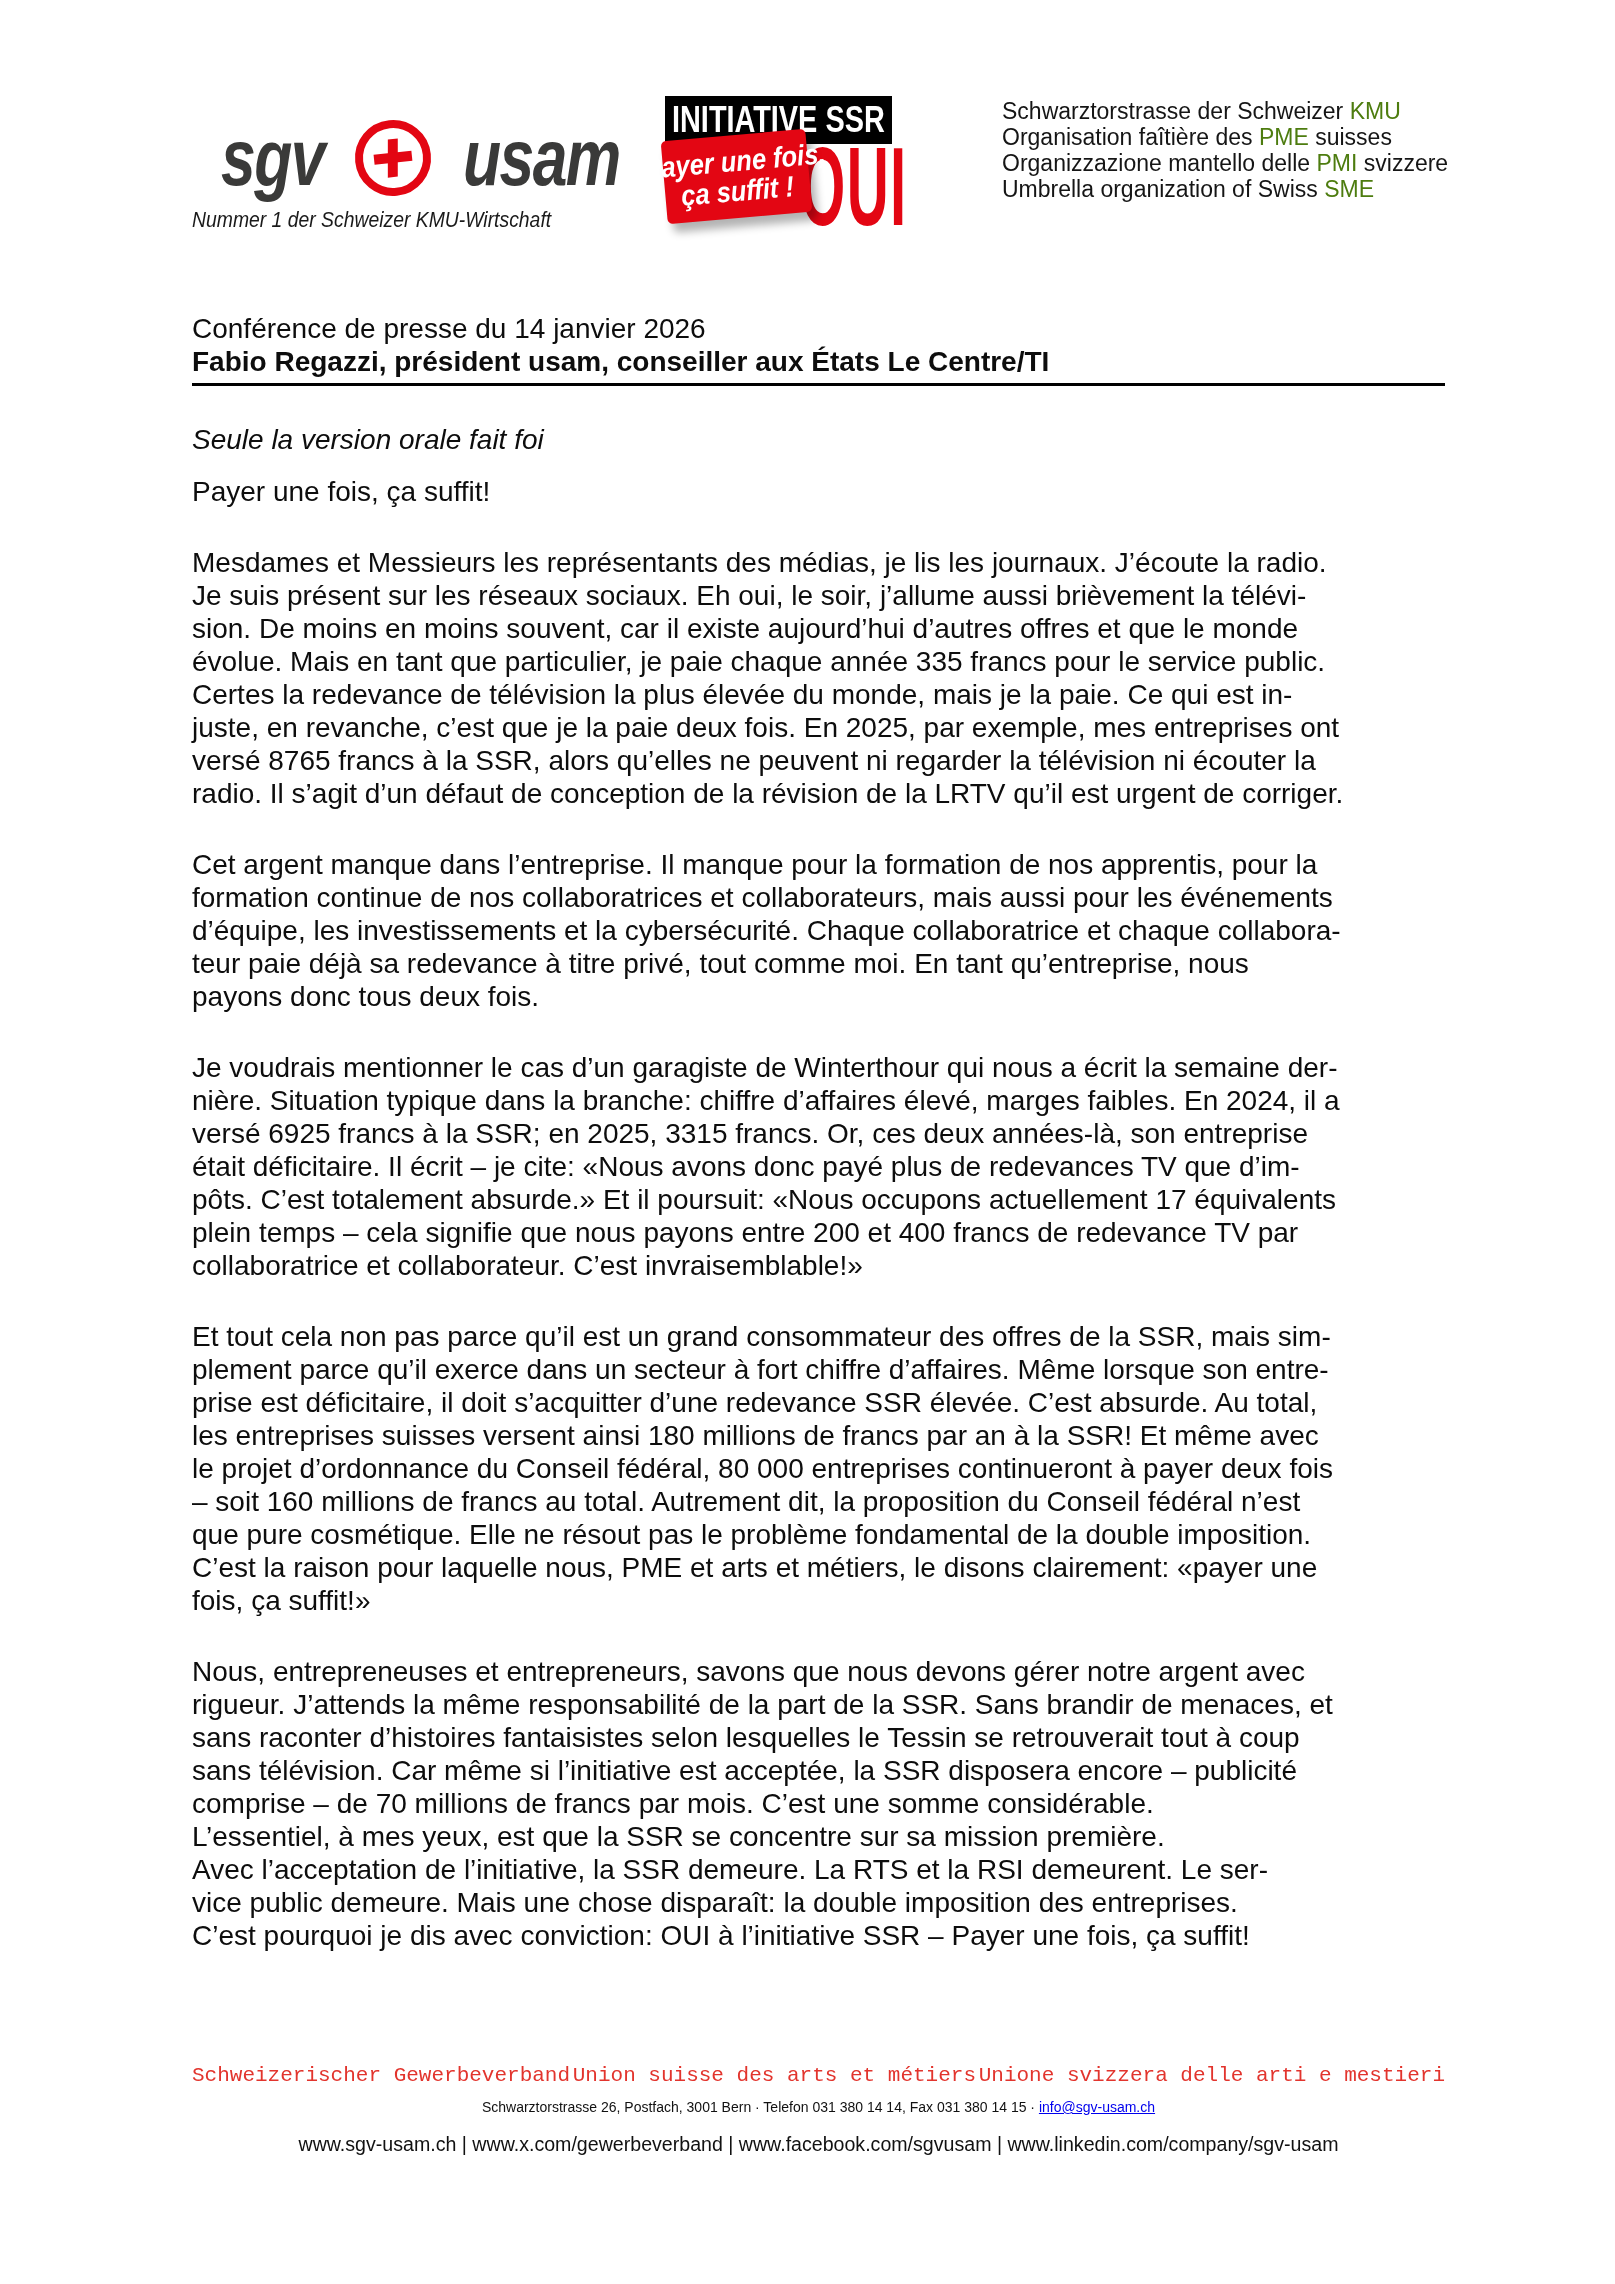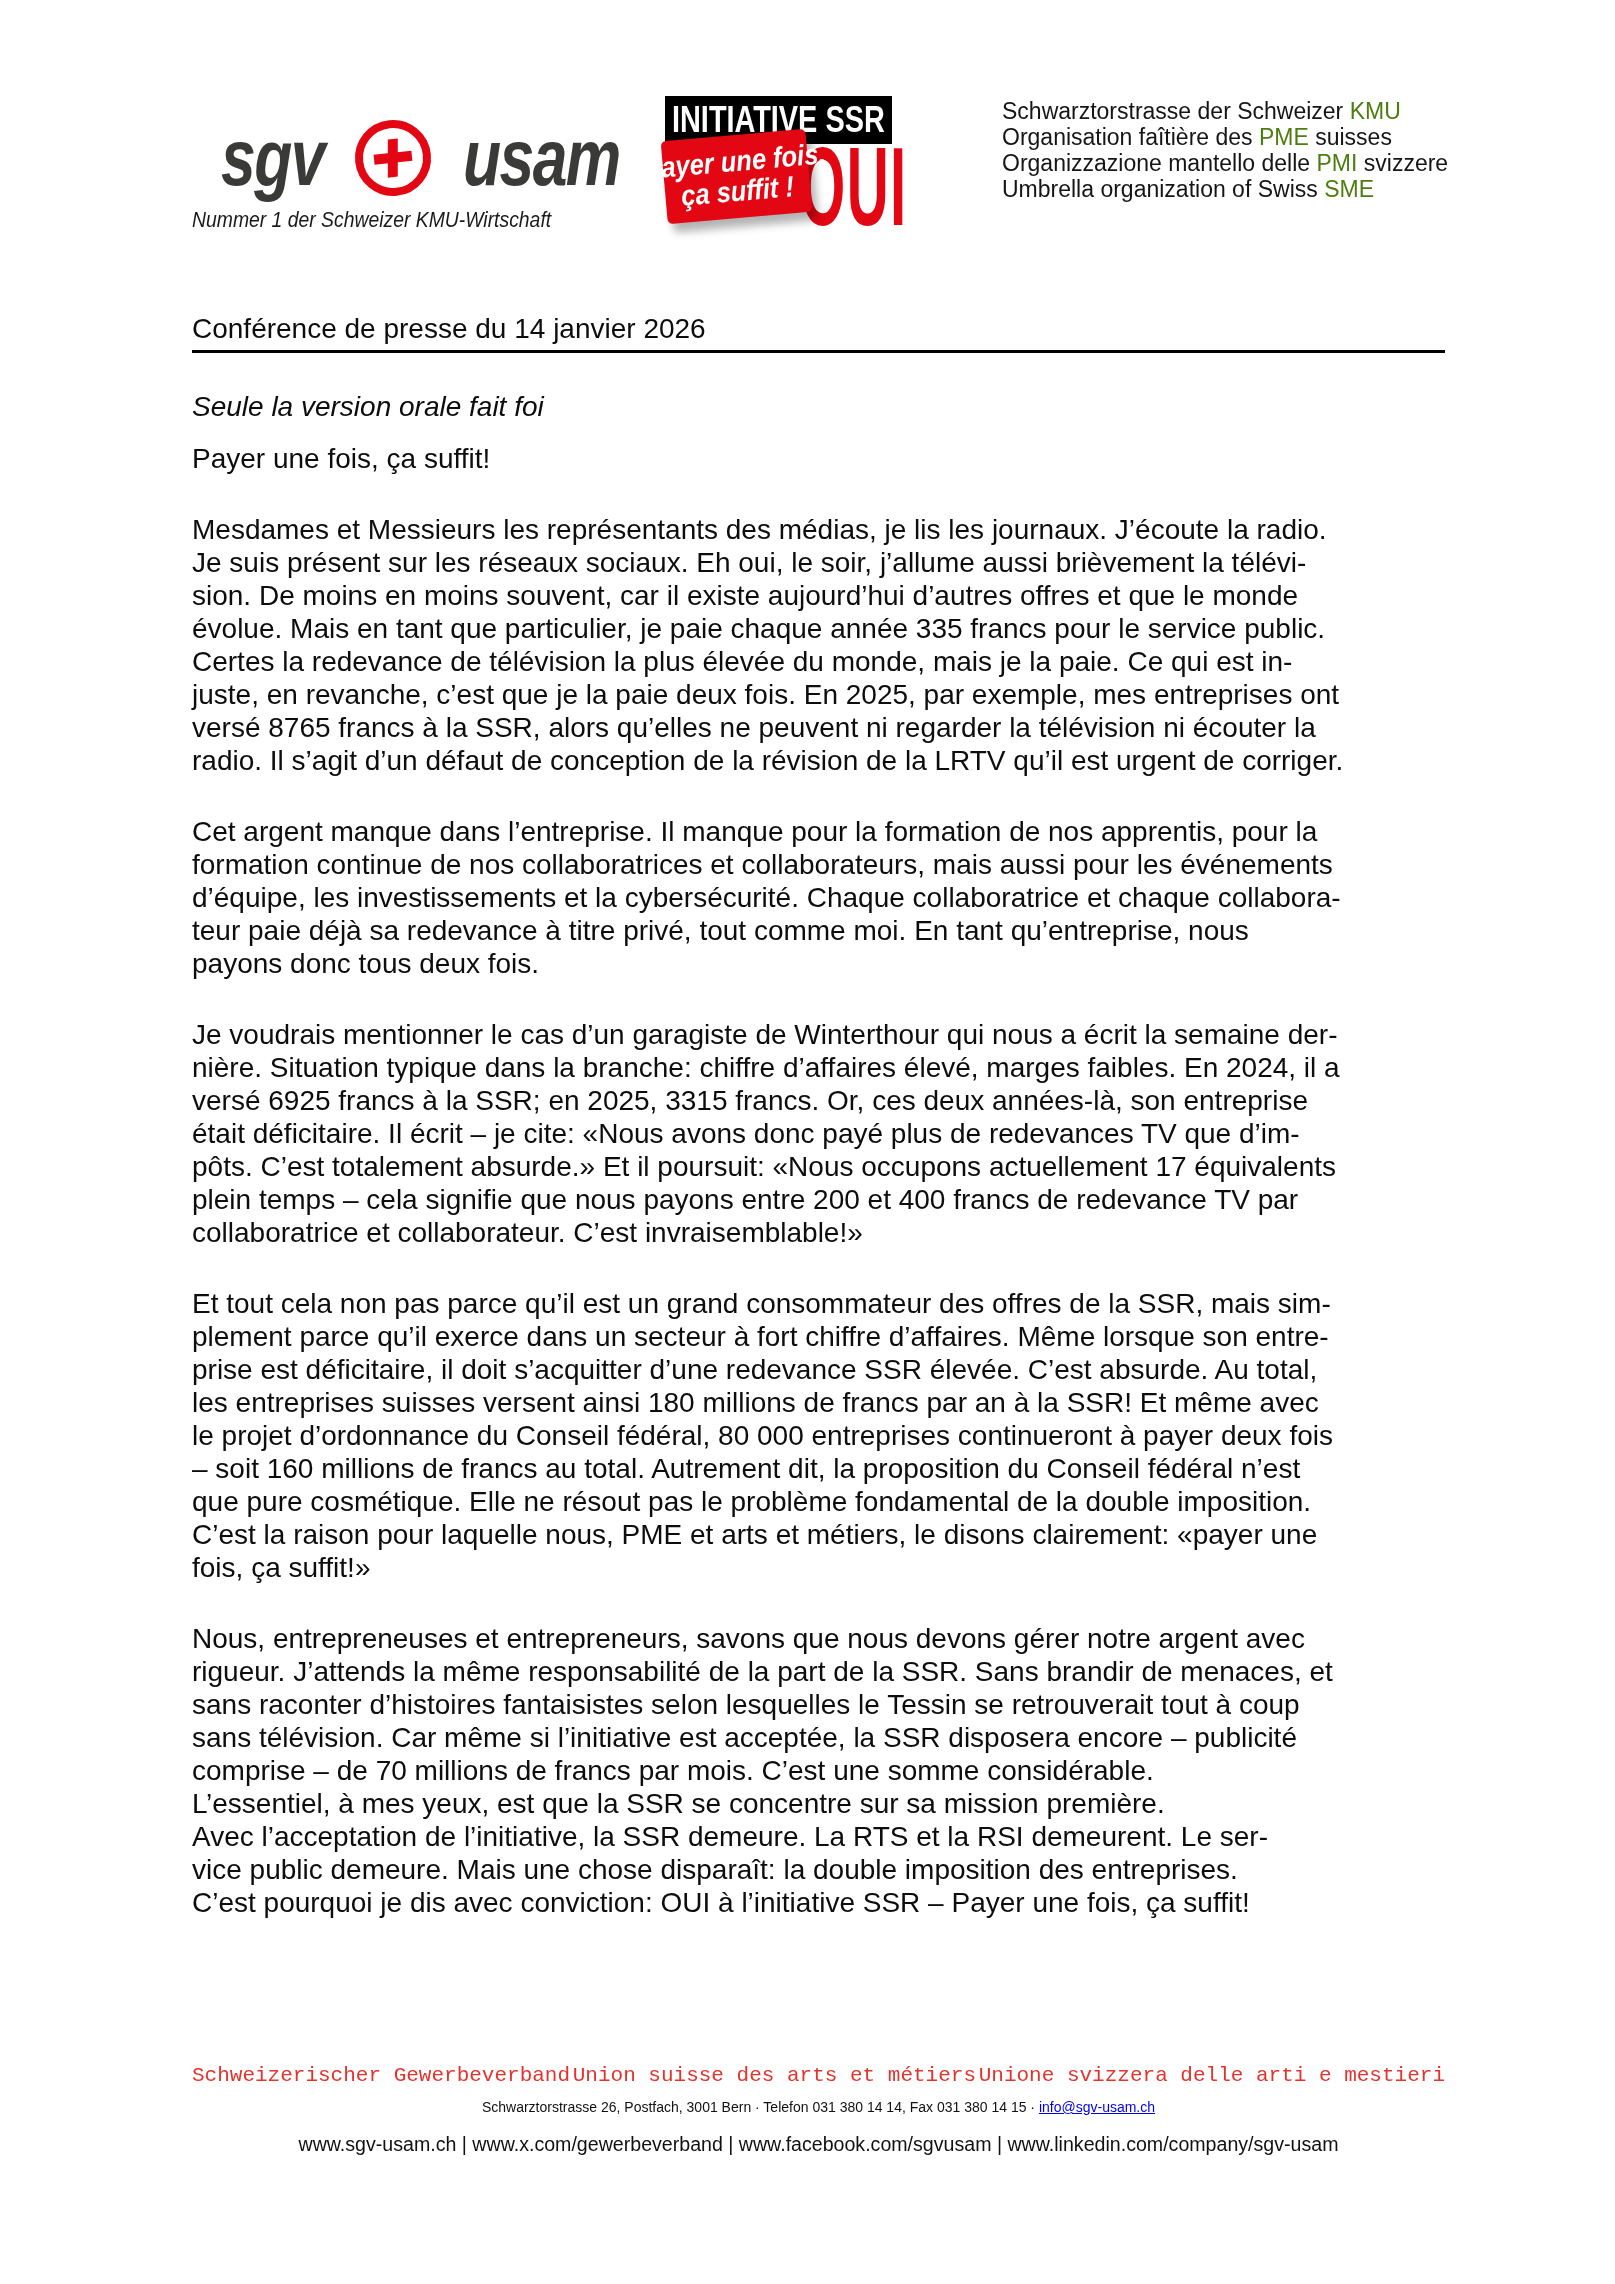--- a/index.html
+++ b/index.html
@@ -86,20 +86,21 @@
 
   <div class="header-orgs">
     <div><span>Schwarztorstrasse der Schweizer </span><span class="red">KMU</span><span></span></div>
     <div><span>Organisation faîtière des </span><span class="red">PME</span><span> suisses</span></div>
     <div><span>Organizzazione mantello delle </span><span class="red">PMI</span><span> svizzere</span></div>
     <div><span>Umbrella organization of Swiss </span><span class="red">SME</span><span></span></div>
   </div>
 
   <div class="content">
     <div class="title1">Conférence de presse du 14 janvier 2026</div>
+    <div class="title2">Fabio Regazzi, président usam, conseiller aux États Le Centre/TI</div>
     <div class="rule"></div>
     <div class="note">Seule la version orale fait foi</div>
     <div class="heading">Payer une fois, ça suffit!</div>
     <p class="para">Mesdames et Messieurs les représentants des médias, je lis les journaux. J’écoute la radio.
 Je suis présent sur les réseaux sociaux. Eh oui, le soir, j’allume aussi brièvement la télévi-
 sion. De moins en moins souvent, car il existe aujourd’hui d’autres offres et que le monde
 évolue. Mais en tant que particulier, je paie chaque année 335 francs pour le service public.
 Certes la redevance de télévision la plus élevée du monde, mais je la paie. Ce qui est in-
 juste, en revanche, c’est que je la paie deux fois. En 2025, par exemple, mes entreprises ont
 versé 8765 francs à la SSR, alors qu’elles ne peuvent ni regarder la télévision ni écouter la

